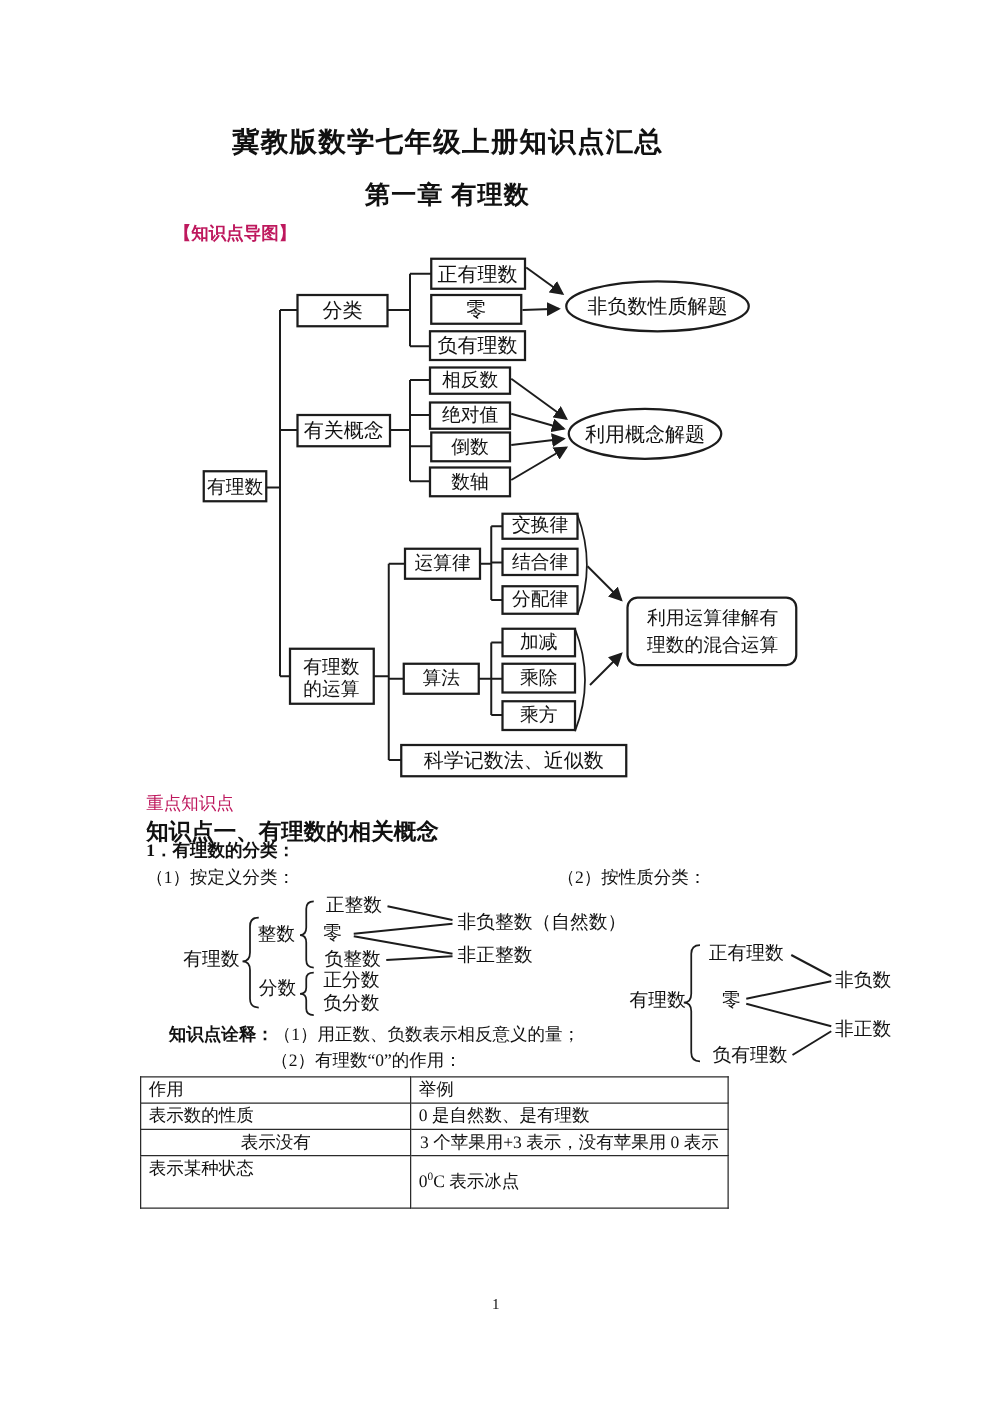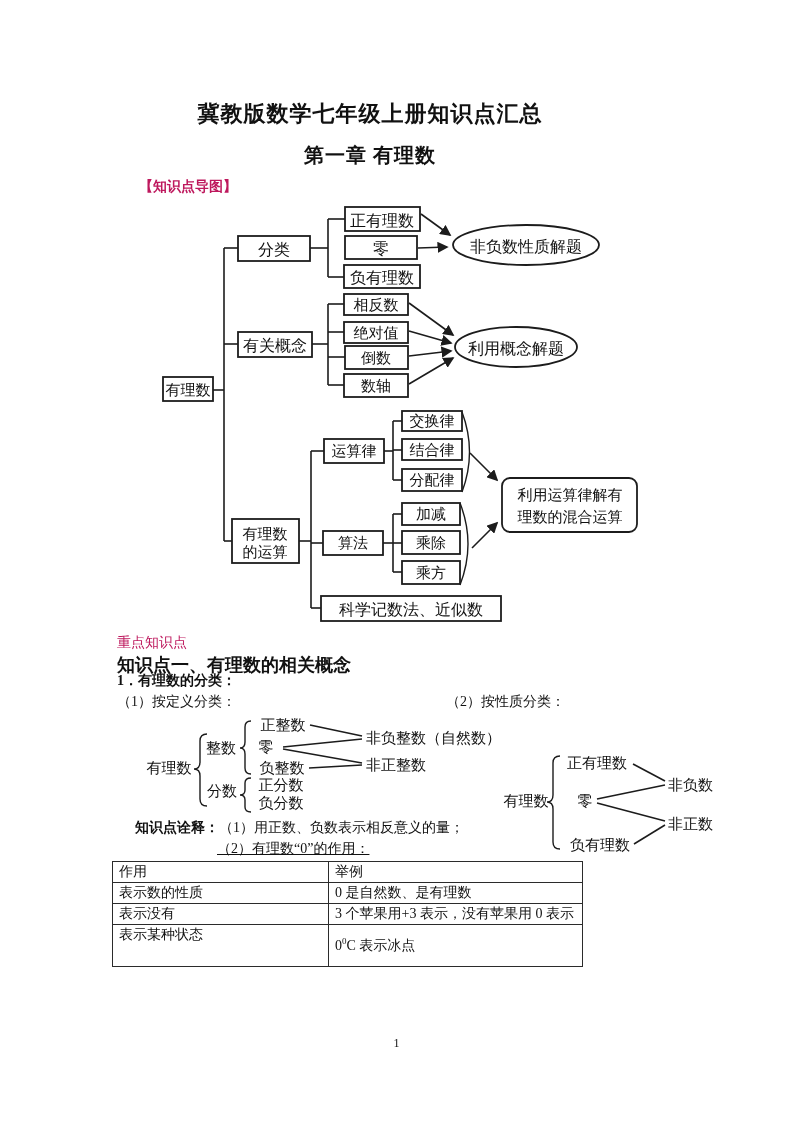--- a/index.html
+++ b/index.html
@@ -5,33 +5,33 @@
   * { margin: 0; padding: 0; box-sizing: border-box; }
   html, body { background: #ffffff; }
   body {
     width: 793px; height: 1122px;
     position: relative;
     font-family: "Liberation Serif", serif;
     color: #111111;
     overflow: hidden;
   }
   .abs { position: absolute; }
-  .center-col { left: 12px; width: 716px; text-align: center; }
+  .center-col { left: 0; width: 716px; text-align: center; }
   .page-title { top: 99px; font-size: 22px; font-weight: bold; letter-spacing: 1px; }
   .chapter-title { top: 142px; font-size: 20px; font-weight: bold; letter-spacing: 1px; }
   .red { color: #be185d; }
   .map-label { left: 139px; top: 178px; font-size: 14px; font-weight: bold; }
   .kp-heading { left: 117px; top: 634px; font-size: 14px; font-weight: normal; }
   .kp-topic { left: 117px; top: 653px; font-size: 18px; font-weight: bold; }
   .kp-item { left: 117px; top: 672px; font-size: 14px; font-weight: bold; }
   .kp-sub1 { left: 117px; top: 693px; font-size: 14px; }
   .kp-sub2 { left: 446px; top: 693px; font-size: 14px; }
   .ann-line1 { left: 135px; top: 819px; font-size: 14px; }
   .ann-line1 b { font-weight: bold; text-align: right; }
-  .ann-line2 { left: 217px; top: 840px; font-size: 14px; text-decoration: underline; }
+  .ann-line2 { left: 217px; top: 840px; font-size: 14px; }
   .page-num { left: 0; top: 1036px; width: 793px; text-align: center; font-size: 12px; }
 
   svg.diagram-layer { position: absolute; left: 0; top: 0; }
   .mb { fill: none; stroke: #1c1c1c; stroke-width: 1.8px; }
   .ml { stroke: #1c1c1c; stroke-width: 1.6px; fill: none; }
   .mbr { stroke: #1c1c1c; stroke-width: 1.4px; fill: none; }
   .mt { font-family: "Liberation Serif", serif; font-size: 15px; fill: #111;
         text-anchor: middle; dominant-baseline: central; }
   .mts { text-anchor: start; }
   .f16 { font-size: 16px; }
@@ -41,21 +41,21 @@
     width: 471px; border-collapse: collapse; table-layout: fixed;
     font-size: 14px;
   }
   table.zero-table td {
     border: 1px solid #2b2b2b;
     padding: 1px 6px;
     vertical-align: middle;
   }
   table.zero-table col.c1 { width: 216px; }
   table.zero-table tr.h20 { height: 20px; }
-  table.zero-table tr.h21 { height: 21px; }
+  table.zero-table tr.h21 { height: 21px; text-align: center; }
   table.zero-table tr.h42 { height: 42px; }
   td.vtop { vertical-align: top !important; }
   .supzero { font-size: 9px; vertical-align: super; }
 </style>
 </head>
 <body>
 
 <div class="abs center-col page-title">冀教版数学七年级上册知识点汇总</div>
 <div class="abs center-col chapter-title">第一章 有理数</div>
 <div class="abs map-label red">【知识点导图】</div>

